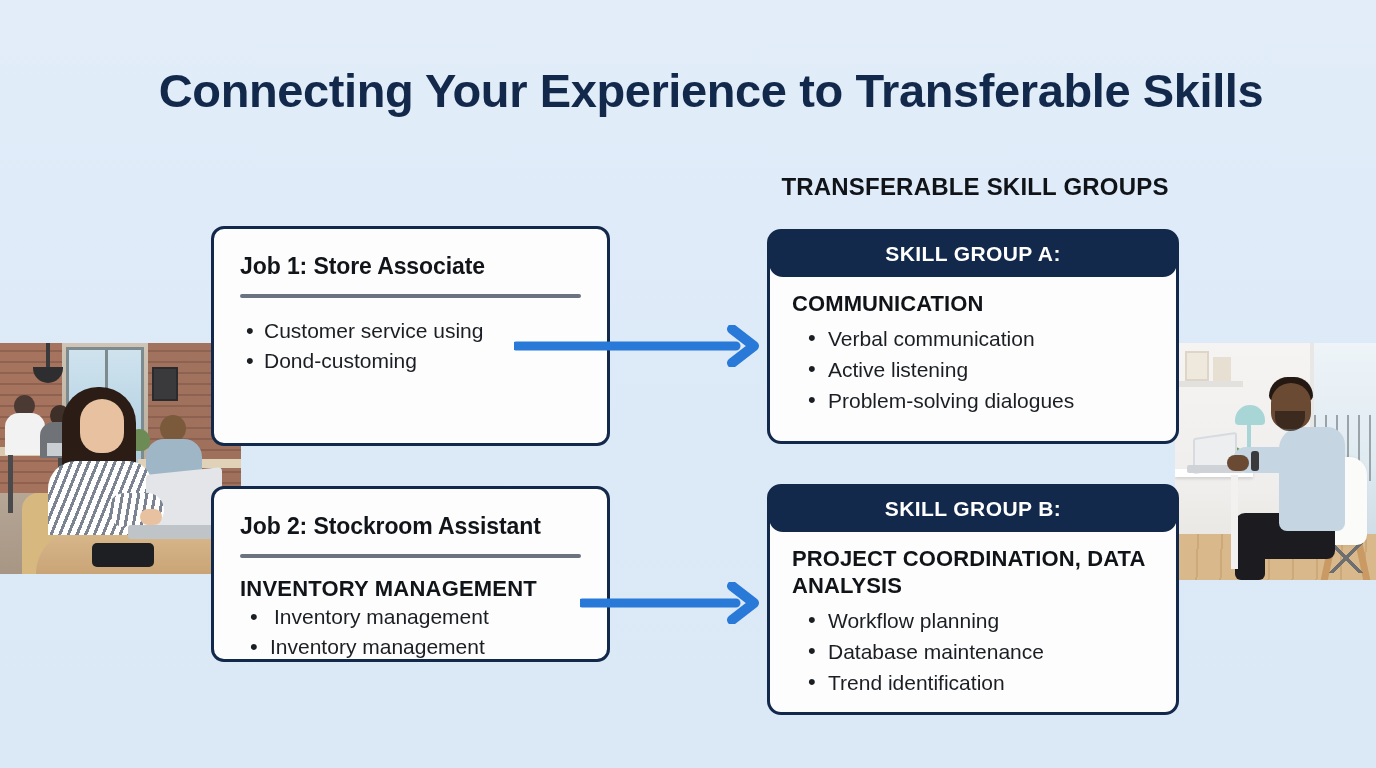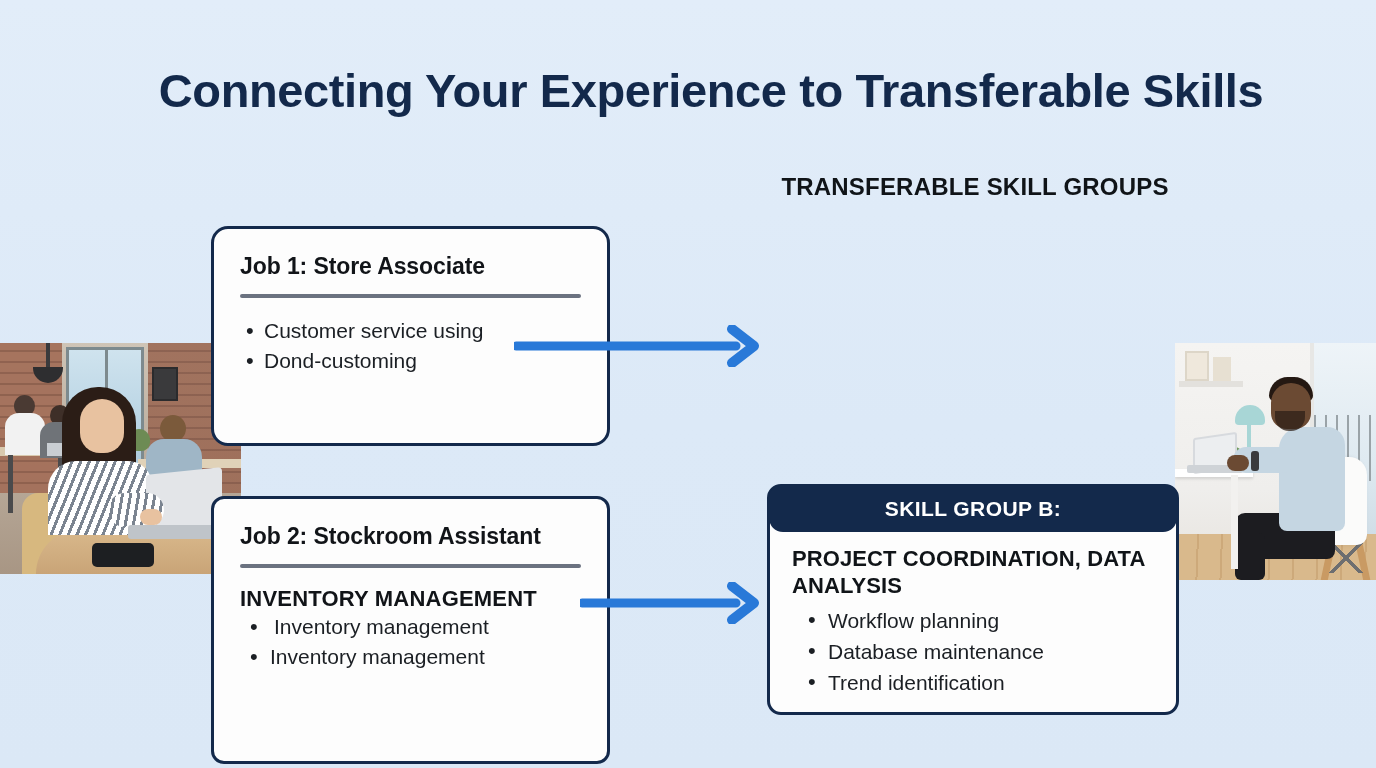--- a/index.html
+++ b/index.html
@@ -107,22 +107,22 @@
   }
   .col-head.left  { left:210px; width:400px; }
   .col-head.right { left:745px; width:460px; }
 
   
   .job-card {
     position:absolute; left:211px; width:399px;
     background:#fdfdfd; border:3px solid #13294b; border-radius:13px;
     padding:24px 26px 20px 26px;
   }
-  .job-card.c1 { top:226px; height:220px;border-radius:17px; }
-  .job-card.c2 { top:496px; height:268px; }
+  .job-card.c1 { top:226px; height:220px; }
+  .job-card.c2 { top:486px; height:176px; }
   .job-title { font-size:23px; color:#111418; letter-spacing:-0.1px; }
   .job-title b { font-weight:bold; }
   .job-title span.role { font-weight:bold; }
   .divider { height:4px; background:#6b7280; border-radius:2px; margin:14px 0 18px 0; }
   .job-skill { font-size:22px; font-weight:bold; color:#111418; letter-spacing:0.2px; }
   ul.bul { list-style:none; }
   ul.bul li { position:relative; padding-left:24px; font-size:21px; color:#1b1f24; line-height:1.42; }
   ul.bul li:before { content:"•"; position:absolute; left:6px; top:-1px; font-size:22px; color:#1b1f24; }
   .job-card.c2 ul.bul li { padding-left:30px; }
   .job-card.c2 ul.bul li:before { left:10px; }
@@ -246,20 +246,31 @@
       <span class="role">Stockroom Assistant</span>
     </div>
     <div class="divider"></div>
     <div class="job-skill">INVENTORY MANAGEMENT</div>
     <ul class="bul">
       <li>Inventory management</li>
       <li>Inventory management</li>
     </ul>
   </div>
 
+  <div class="skill-card s1">
+    <div class="skill-head">SKILL GROUP A:</div>
+    <div class="skill-body">
+      <div class="skill-name">COMMUNICATION</div>
+      <ul class="sbul">
+        <li>Verbal communication</li>
+        <li>Active listening</li>
+        <li>Problem-solving dialogues</li>
+      </ul>
+    </div>
+  </div>
 
   <div class="skill-card s2">
     <div class="skill-head">SKILL GROUP B:</div>
     <div class="skill-body">
       <div class="skill-name">PROJECT COORDINATION, DATA ANALYSIS</div>
       <ul class="sbul">
         <li>Workflow planning</li>
         <li>Database maintenance</li>
         <li>Trend identification</li>
       </ul>

